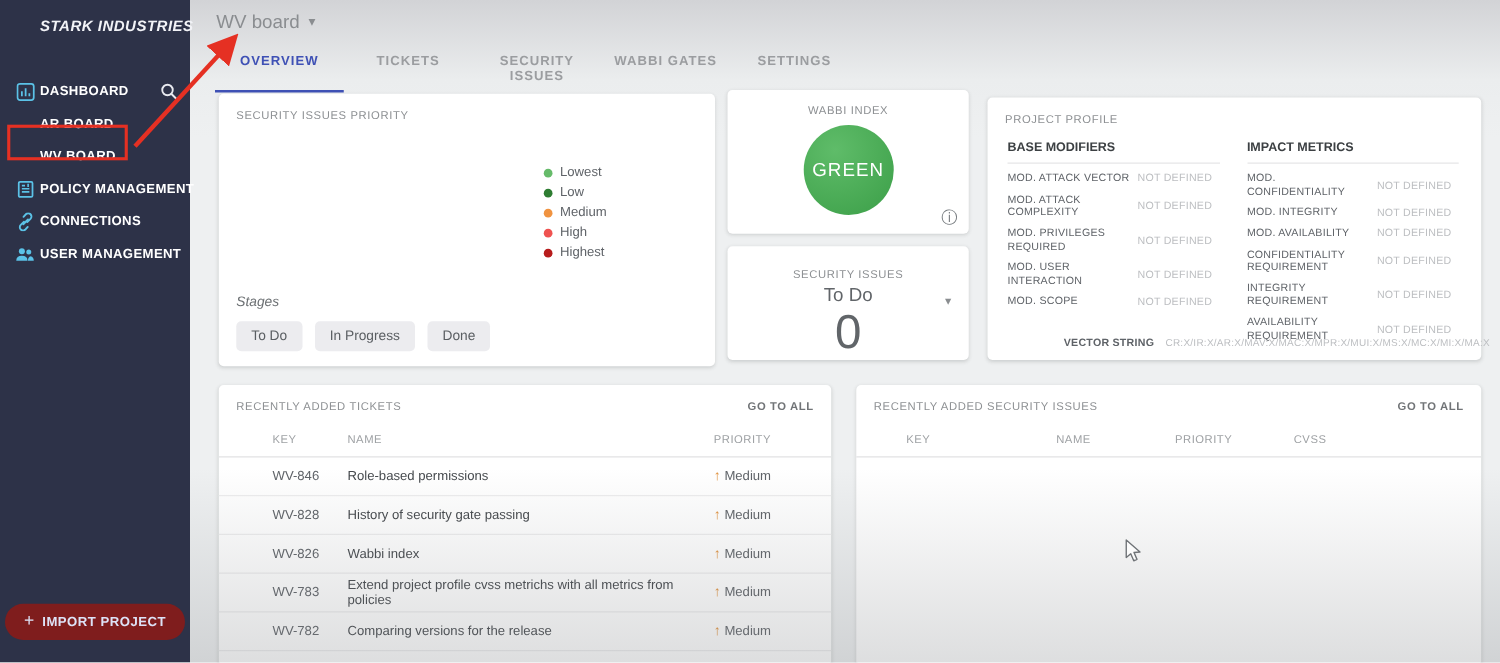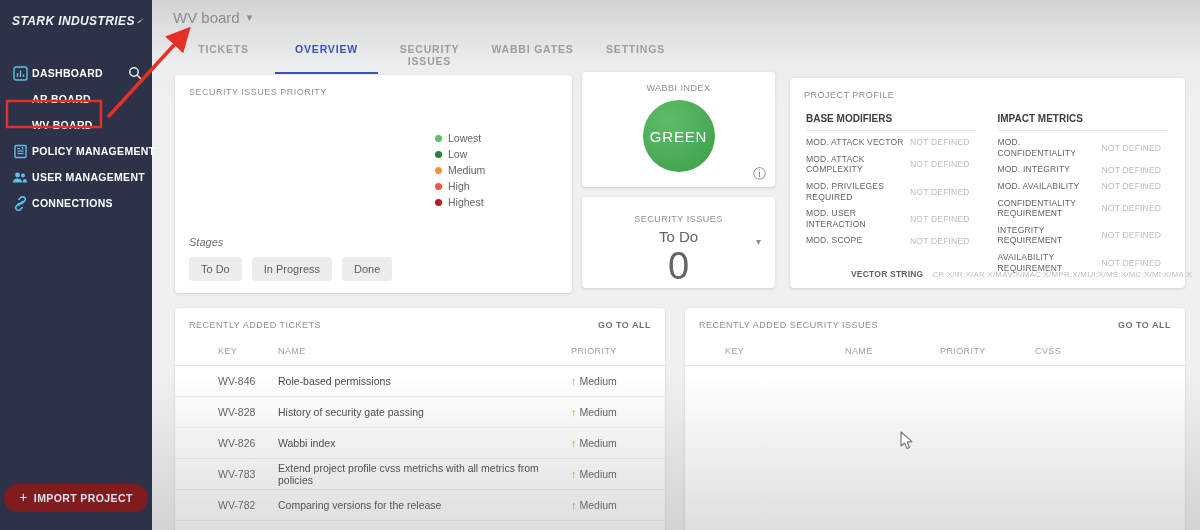--- a/index.html
+++ b/index.html
@@ -2,21 +2,21 @@
 <html><head>
 <meta charset="utf-8">
 <style>
   * { margin:0; padding:0; box-sizing:border-box; }
   html,body { width:1200px; height:530px; overflow:hidden; }
   body { font-family:"Liberation Sans","DejaVu Sans",sans-serif; background:#eef0f1; display:flex; position:relative; }
 
   
   .sidebar { width:152px; flex-shrink:0; background:#2d3248; color:#fff; display:flex; flex-direction:column; position:relative; z-index:3; }
   .logo-wrap { padding:14px 8px 6px 12px; display:flex; align-items:flex-end; }
-  .logo-text { font-size:12px; font-weight:bold; font-style:italic; letter-spacing:.4px; color:#f2f3f7; white-space:nowrap; }
+  .logo-text { font-size:12px; font-weight:bold; font-style:italic; letter-spacing:.4px; color:#f2f3f7; white-space:nowrap;margin-left:20px; }
   .logo-swoosh { margin-left:2px; margin-bottom:1px; }
   .nav { margin-top:26px; }
   .nav-item { display:flex; align-items:center; height:26px; padding:0 10px 0 8px; cursor:pointer; }
   .icon-slot { width:24px; display:flex; justify-content:center; align-items:center; flex-shrink:0; }
   .nav-label { font-size:10.5px; font-weight:bold; letter-spacing:.3px; color:#fff; white-space:nowrap; }
   .nav-search { margin-left:auto; display:flex; align-items:center; }
   .import-btn { margin:auto auto 18px; background:#7f1d1d; color:#dde2f6; border:none; border-radius:16px; padding:8px 15px; font-size:10.5px; font-weight:bold; letter-spacing:.4px; display:flex; align-items:center; gap:6px; cursor:pointer; font-family:inherit; }
   .plus-glyph::before { content:"+"; font-size:14px; font-weight:normal; line-height:10px; }
 
   
@@ -134,57 +134,57 @@
             <line x1="4.5" y1="4.5" x2="7" y2="4.5" stroke="#5bc2e7" stroke-width="1.3"></line>
             <line x1="4.5" y1="7" x2="10.5" y2="7" stroke="#5bc2e7" stroke-width="1.3"></line>
             <line x1="4.5" y1="9.5" x2="10.5" y2="9.5" stroke="#5bc2e7" stroke-width="1.3"></line>
             <line x1="9.5" y1="3" x2="9.5" y2="5.5" stroke="#5bc2e7" stroke-width="1.3"></line>
           </svg>
       </span>
       <span class="nav-label">POLICY MANAGEMENT</span>
     </div>
     <div class="nav-item">
       <span class="icon-slot">
+        <svg width="15" height="15" viewBox="0 0 15 15">
+            <path d="M6.2 8.8 L3.6 11.4 a2.6 2.6 0 0 0 3.7 3.7 L9.2 13" fill="none" stroke="#5bc2e7" stroke-width="1.5" stroke-linecap="round" transform="translate(0,-1.5)"></path>
+            <path d="M8.8 6.2 L11.4 3.6 a2.6 2.6 0 0 0 -3.7 -3.7 L5.8 2" fill="none" stroke="#5bc2e7" stroke-width="1.5" stroke-linecap="round" transform="translate(0,1.5)"></path>
+            <line x1="5.6" y1="9.4" x2="9.4" y2="5.6" stroke="#5bc2e7" stroke-width="1.5" stroke-linecap="round"></line>
+          </svg>
+      </span>
+      <span class="nav-label">CONNECTIONS</span>
+    </div>
+    <div class="nav-item">
+      <span class="icon-slot">
         <svg width="16" height="13" viewBox="0 0 16 13">
             <circle cx="5.5" cy="4" r="2.4" fill="#5bc2e7"></circle>
             <circle cx="11" cy="4.6" r="2" fill="#5bc2e7"></circle>
             <path d="M1 11.5 q0 -4 4.5 -4 q4.5 0 4.5 4 z" fill="#5bc2e7"></path>
             <path d="M10.3 11.5 q0.2-3 2.2-3.6 q2.5 0.4 2.5 3.6 z" fill="#5bc2e7"></path>
           </svg>
       </span>
       <span class="nav-label">USER MANAGEMENT</span>
     </div>
-    <div class="nav-item">
-      <span class="icon-slot">
-        <svg width="15" height="15" viewBox="0 0 15 15">
-            <path d="M6.2 8.8 L3.6 11.4 a2.6 2.6 0 0 0 3.7 3.7 L9.2 13" fill="none" stroke="#5bc2e7" stroke-width="1.5" stroke-linecap="round" transform="translate(0,-1.5)"></path>
-            <path d="M8.8 6.2 L11.4 3.6 a2.6 2.6 0 0 0 -3.7 -3.7 L5.8 2" fill="none" stroke="#5bc2e7" stroke-width="1.5" stroke-linecap="round" transform="translate(0,1.5)"></path>
-            <line x1="5.6" y1="9.4" x2="9.4" y2="5.6" stroke="#5bc2e7" stroke-width="1.5" stroke-linecap="round"></line>
-          </svg>
-      </span>
-      <span class="nav-label">CONNECTIONS</span>
-    </div>
   </div>
   <button class="import-btn">
     <span class="plus-glyph"></span>
     <span>IMPORT PROJECT</span>
   </button>
 </div>
 
 <div class="main">
 
   <div class="board-header">
     <span class="board-title caret">
       <span>WV board</span>
     </span>
   </div>
 
   <div class="tabs">
+    <div class="tab active">OVERVIEW</div>
     <div class="tab">TICKETS</div>
-    <div class="tab active">OVERVIEW</div>
     <div class="tab">SECURITY ISSUES</div>
     <div class="tab">WABBI GATES</div>
     <div class="tab">SETTINGS</div>
   </div>
 
   <div class="card priority-card">
     <div class="card-title">SECURITY ISSUES PRIORITY</div>
     <div class="legend">
 
     <div class="legend-item">

